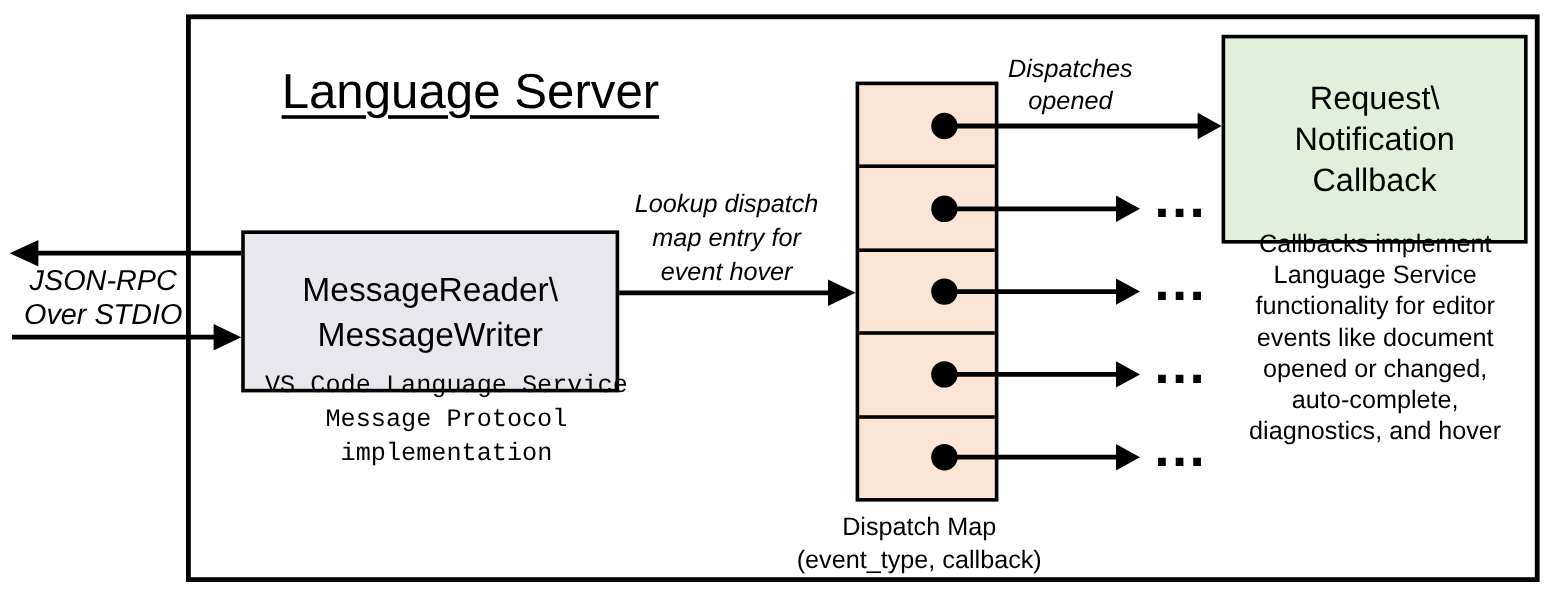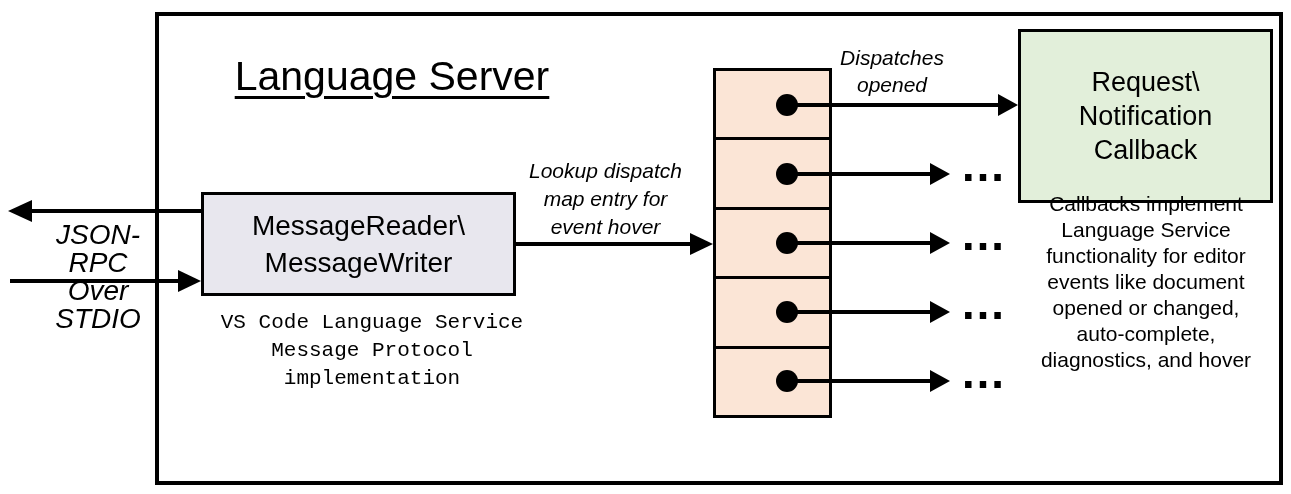--- a/index.html
+++ b/index.html
@@ -30,33 +30,33 @@
   }
   .title{
     left:230px;top:53px;width:324px;
     font-size:41px;line-height:46px;
     text-align:center;
     text-decoration:underline;
     text-decoration-thickness:3px;
     text-underline-offset:6px;
   }
   .msg-box{
-    left:201px;top:192px;width:315px;height:104px;
+    left:201px;top:192px;width:315px;height:135px;
     background:var(--message-box-fill);
     border:3px solid var(--line);
     display:flex;align-items:center;justify-content:center;
     font-size:28px;line-height:37px;text-align:center;
   }
   .msg-caption{
     left:197px;top:309px;width:350px;
     font-size:21px;line-height:28px;font-family:Liberation Mono, monospace;
   }
   .stdio-label{
-    left:27px;top:221px;width:142px;
-    font-size:28px;line-height:28px;
+    left:15px;top:221px;width:142px;
+    font-size:24px;line-height:28px;
   }
   .lookup-label{
     left:518px;top:157px;width:175px;
     font-size:21px;line-height:28px;
   }
   .dispatches-label{
     left:822px;top:44px;width:140px;
     font-size:21px;line-height:27px;
   }
   .dispatch-map{
@@ -121,20 +121,22 @@
 map entry for
 event hover</div>
 
   <div class="abs dispatch-map">
     <div class="dispatch-cell"></div>
     <div class="dispatch-cell"></div>
     <div class="dispatch-cell"></div>
     <div class="dispatch-cell"></div>
     <div class="dispatch-cell"></div>
   </div>
+  <div class="abs dispatch-caption pre center">Dispatch Map
+(event_type, callback)</div>
 
   <div class="abs dispatches-label pre center italic">Dispatches
 opened</div>
 
   <div class="abs callback-box">
     <div class="pre">Request\
 Notification
 Callback</div>
   </div>
   <div class="abs callback-note pre center">Callbacks implement

